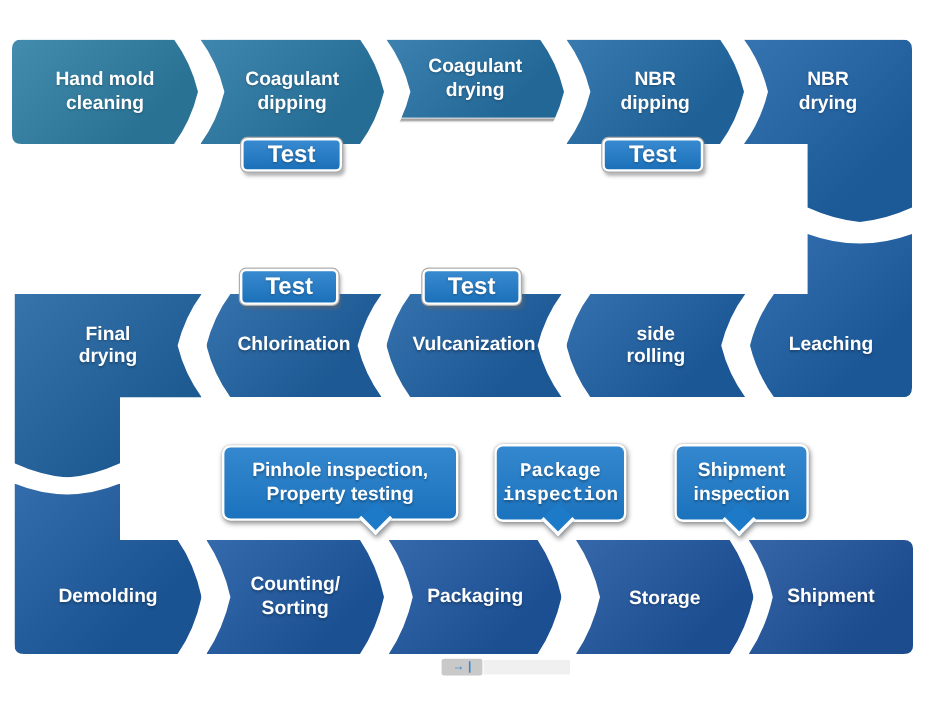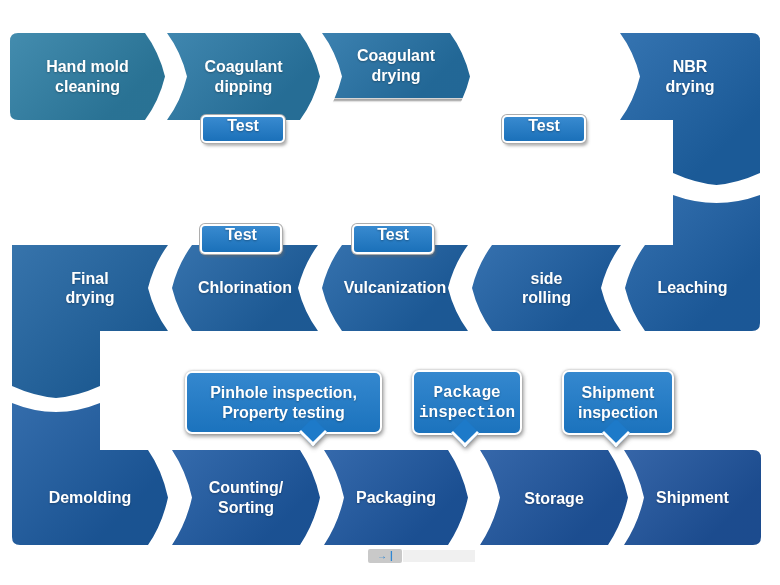--- a/index.html
+++ b/index.html
@@ -71,22 +71,22 @@
   .b14{left:624px;top:450px;width:137px;height:95px;
       clip-path:path('M 0 0 L 129 0 Q 137 0 137 8 L 137 87 Q 137 95 129 95 L 0 95 Q 14 74 20 47.5 Q 14 21 0 0 Z');}
 
   
   .b3 .label-inner,.b4 .label-inner{max-width:72px;}
   .b6 .label-inner,.b9 .label-inner{max-width:62px;}
 
   
   .test-badge{
     position:absolute;z-index:5;
-    display:flex;justify-content:center;
-    color:#fff;font-weight:bold;font-size:16px;
+    display:flex;align-items:center;justify-content:center;
+    color:#fff;font-weight:bold;font-size:20px;
     border:2px solid #ffffff;border-radius:5px;
     box-shadow:0 0 0 1px #adadad, 2px 3px 3px rgba(105,105,105,.5);
     text-shadow:0 1px 2px rgba(0,0,0,.3);
     background-image:linear-gradient(180deg,rgba(255,255,255,.12),rgba(0,0,0,.08));
   }
   .t0{left:201px;top:115px;width:80px;height:24px;}
   .t1{left:502px;top:115px;width:80px;height:24px;}
   .t2{left:200px;top:224px;width:78px;height:26px;}
   .t3{left:352px;top:224px;width:78px;height:26px;}
 
@@ -138,20 +138,25 @@
   <div class="box b1" style="background-color: rgb(42, 121, 166);">
     <div class="label">
         <span class="label-inner">Coagulant dipping</span>
       </div>
   </div>
   <div class="box b2" style="background-color: rgb(38, 115, 167);">
     <div class="label">
         <span class="label-inner">Coagulant drying</span>
       </div>
   </div>
+  <div class="box b3" style="background-color: rgb(34, 108, 168);">
+    <div class="label">
+        <span class="label-inner">NBR dipping</span>
+      </div>
+  </div>
   <div class="box b5" style="background-color: rgb(30, 97, 167);">
     <div class="label">
         <span class="label-inner">Leaching</span>
       </div>
   </div>
 
   <div class="box b4" style="background-color: rgb(30, 100, 168);">
     <div class="label">
         <span class="label-inner">NBR drying</span>
       </div>

